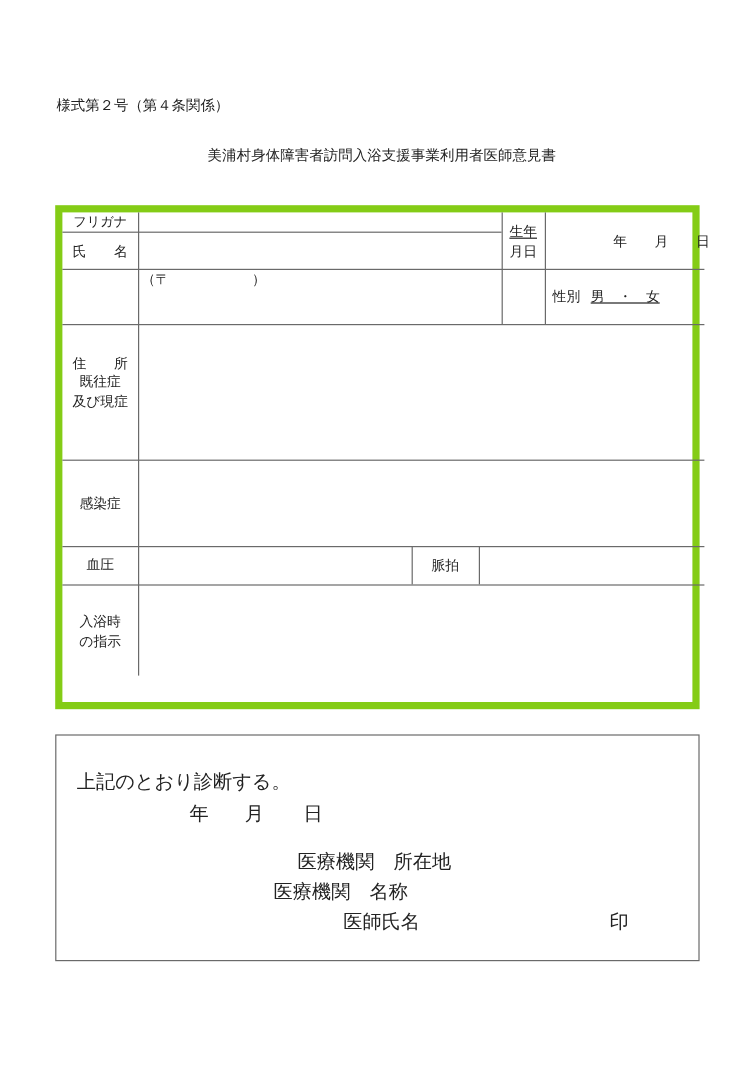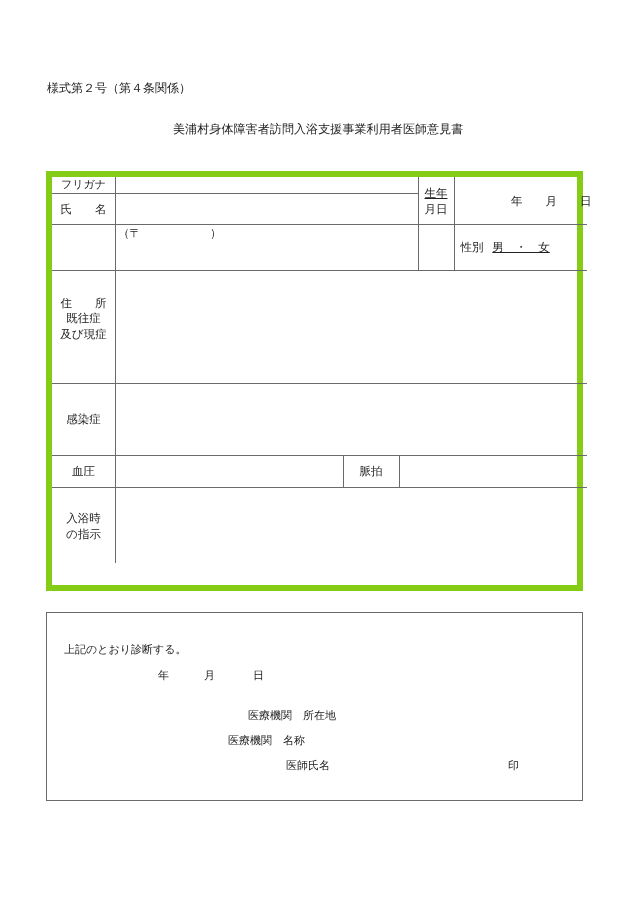--- a/index.html
+++ b/index.html
@@ -12,21 +12,21 @@
     .form-number { left: 47px; top: 80px; font-size: 12px; white-space: nowrap; }
     .doc-title { left: 173px; top: 121px; font-size: 12px; white-space: nowrap; letter-spacing: 0.1px; }
 
     .tbl { position: absolute; left: 46px; top: 171px; width: 537px; height: 420px; border: 6px solid #84cc16; box-sizing: border-box; }
     .hline { position: absolute; height: 0; border-top: 1px solid #6a6a6a; }
     .vline { position: absolute; width: 0; border-left: 1px solid #6a6a6a; }
     .cell-text { position: absolute; font-size: 11.5px; white-space: nowrap; line-height: 16px; }
     .center { text-align: center; }
 
     .box { position: absolute; left: 46px; top: 612px; width: 537px; height: 189px; border: 1px solid #6a6a6a; box-sizing: border-box; }
-    .box-text { position: absolute; font-size: 11px; white-space: nowrap; }
+    .box-text { position: absolute; font-size: 16px; white-space: nowrap; }
   </style>
 </head>
 <body>
 
 <div class="abs form-number">様式第２号（第４条関係）</div>
 <div class="abs doc-title">美浦村身体障害者訪問入浴支援事業利用者医師意見書</div>
 
 <div class="tbl">
 
   <div class="hline" style="left:0; top:16px; width:366px;"></div>

